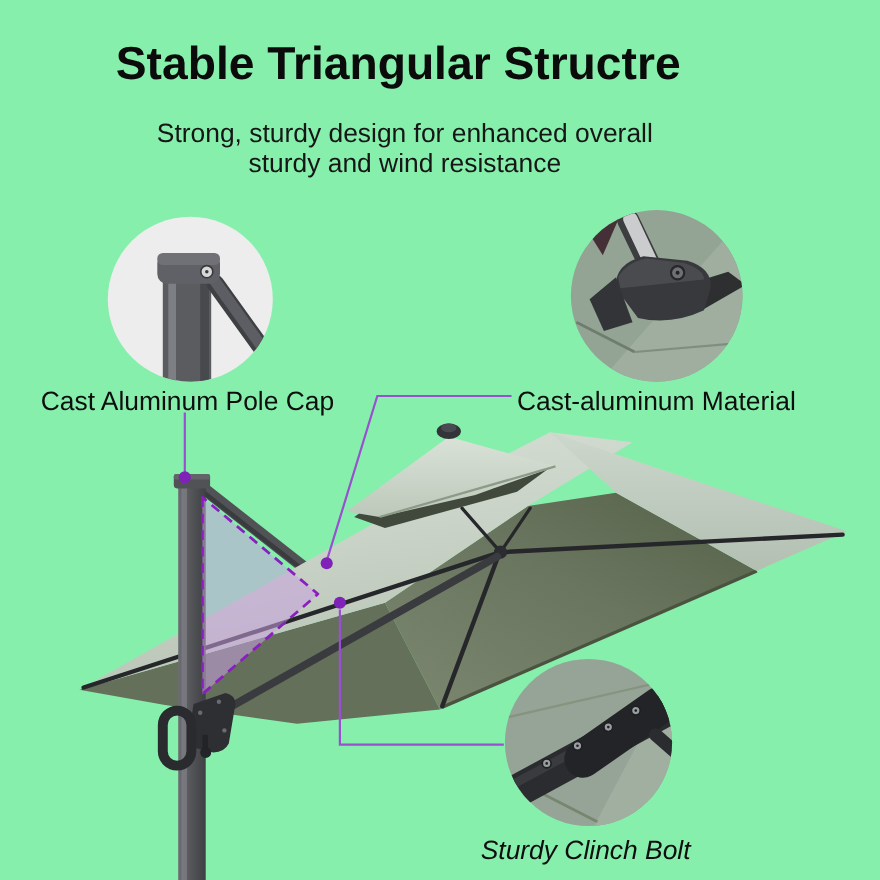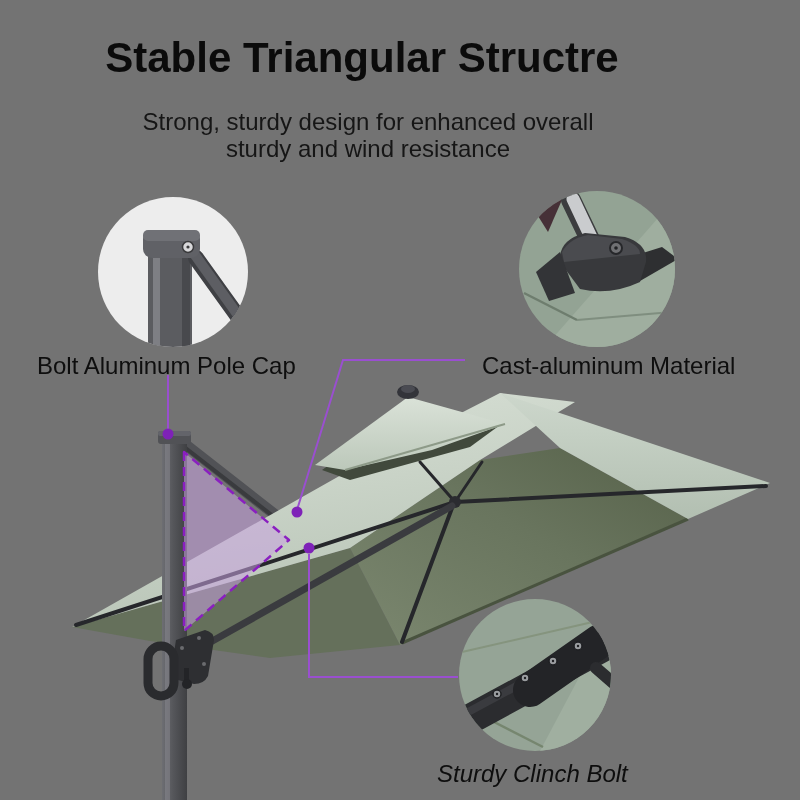--- a/index.html
+++ b/index.html
@@ -1,32 +1,32 @@
 <!DOCTYPE html>
 <html><head>
 <meta charset="utf-8">
 <style>
   html,body{margin:0;padding:0;background:#fff;}
   .stage{
-    position:relative;width:800px;height:800px;background:#737373;overflow:hidden;
+    position:relative;width:800px;height:800px;background:#86efac;overflow:hidden;
     font-family:"Liberation Sans", sans-serif;color:#111;
   }
   .stage svg{position:absolute;left:0;top:0;z-index:1;}
   .txt{position:absolute;z-index:2;white-space:nowrap;}
   .title{
     left:0;top:34px;width:724px;text-align:center;
     font-size:42px;font-weight:bold;letter-spacing:0;color:#0b0b0b;
   }
   .subtitle{
     left:0;top:108px;width:736px;text-align:center;
     font-size:24px;line-height:27px;color:#161616;
   }
   .callout-label{font-size:24px;color:#0e0e0e;}
   .lbl-polecap{left:37px;top:352px;}
-  .lbl-material{left:470px;top:352px;margin-left:12px;}
+  .lbl-material{left:470px;top:352px;}
   .lbl-bolt{left:437px;top:760px;font-style:italic;}
 </style>
 </head>
 <body>
 
 <div class="stage">
 
   <svg width="800" height="800" viewBox="0 0 800 800">
     <defs>
       <linearGradient id="poleGrad" x1="0" y1="0" x2="1" y2="0">
@@ -185,17 +185,17 @@
       <circle cx="297" cy="512" r="5.5"></circle>
       <circle cx="309" cy="548" r="5.5"></circle>
     </g>
   </svg>
 
   <div class="txt title">Stable Triangular Structre</div>
   <div class="txt subtitle">
     <div>Strong, sturdy design for enhanced overall</div>
     <div>sturdy and wind resistance</div>
   </div>
-  <div class="txt callout-label lbl-polecap">Bolt Aluminum Pole Cap</div>
+  <div class="txt callout-label lbl-polecap">Cast Aluminum Pole Cap</div>
   <div class="txt callout-label lbl-material">Cast-aluminum Material</div>
   <div class="txt callout-label lbl-bolt">Sturdy Clinch Bolt</div>
 
 </div>
 
 </body></html>

